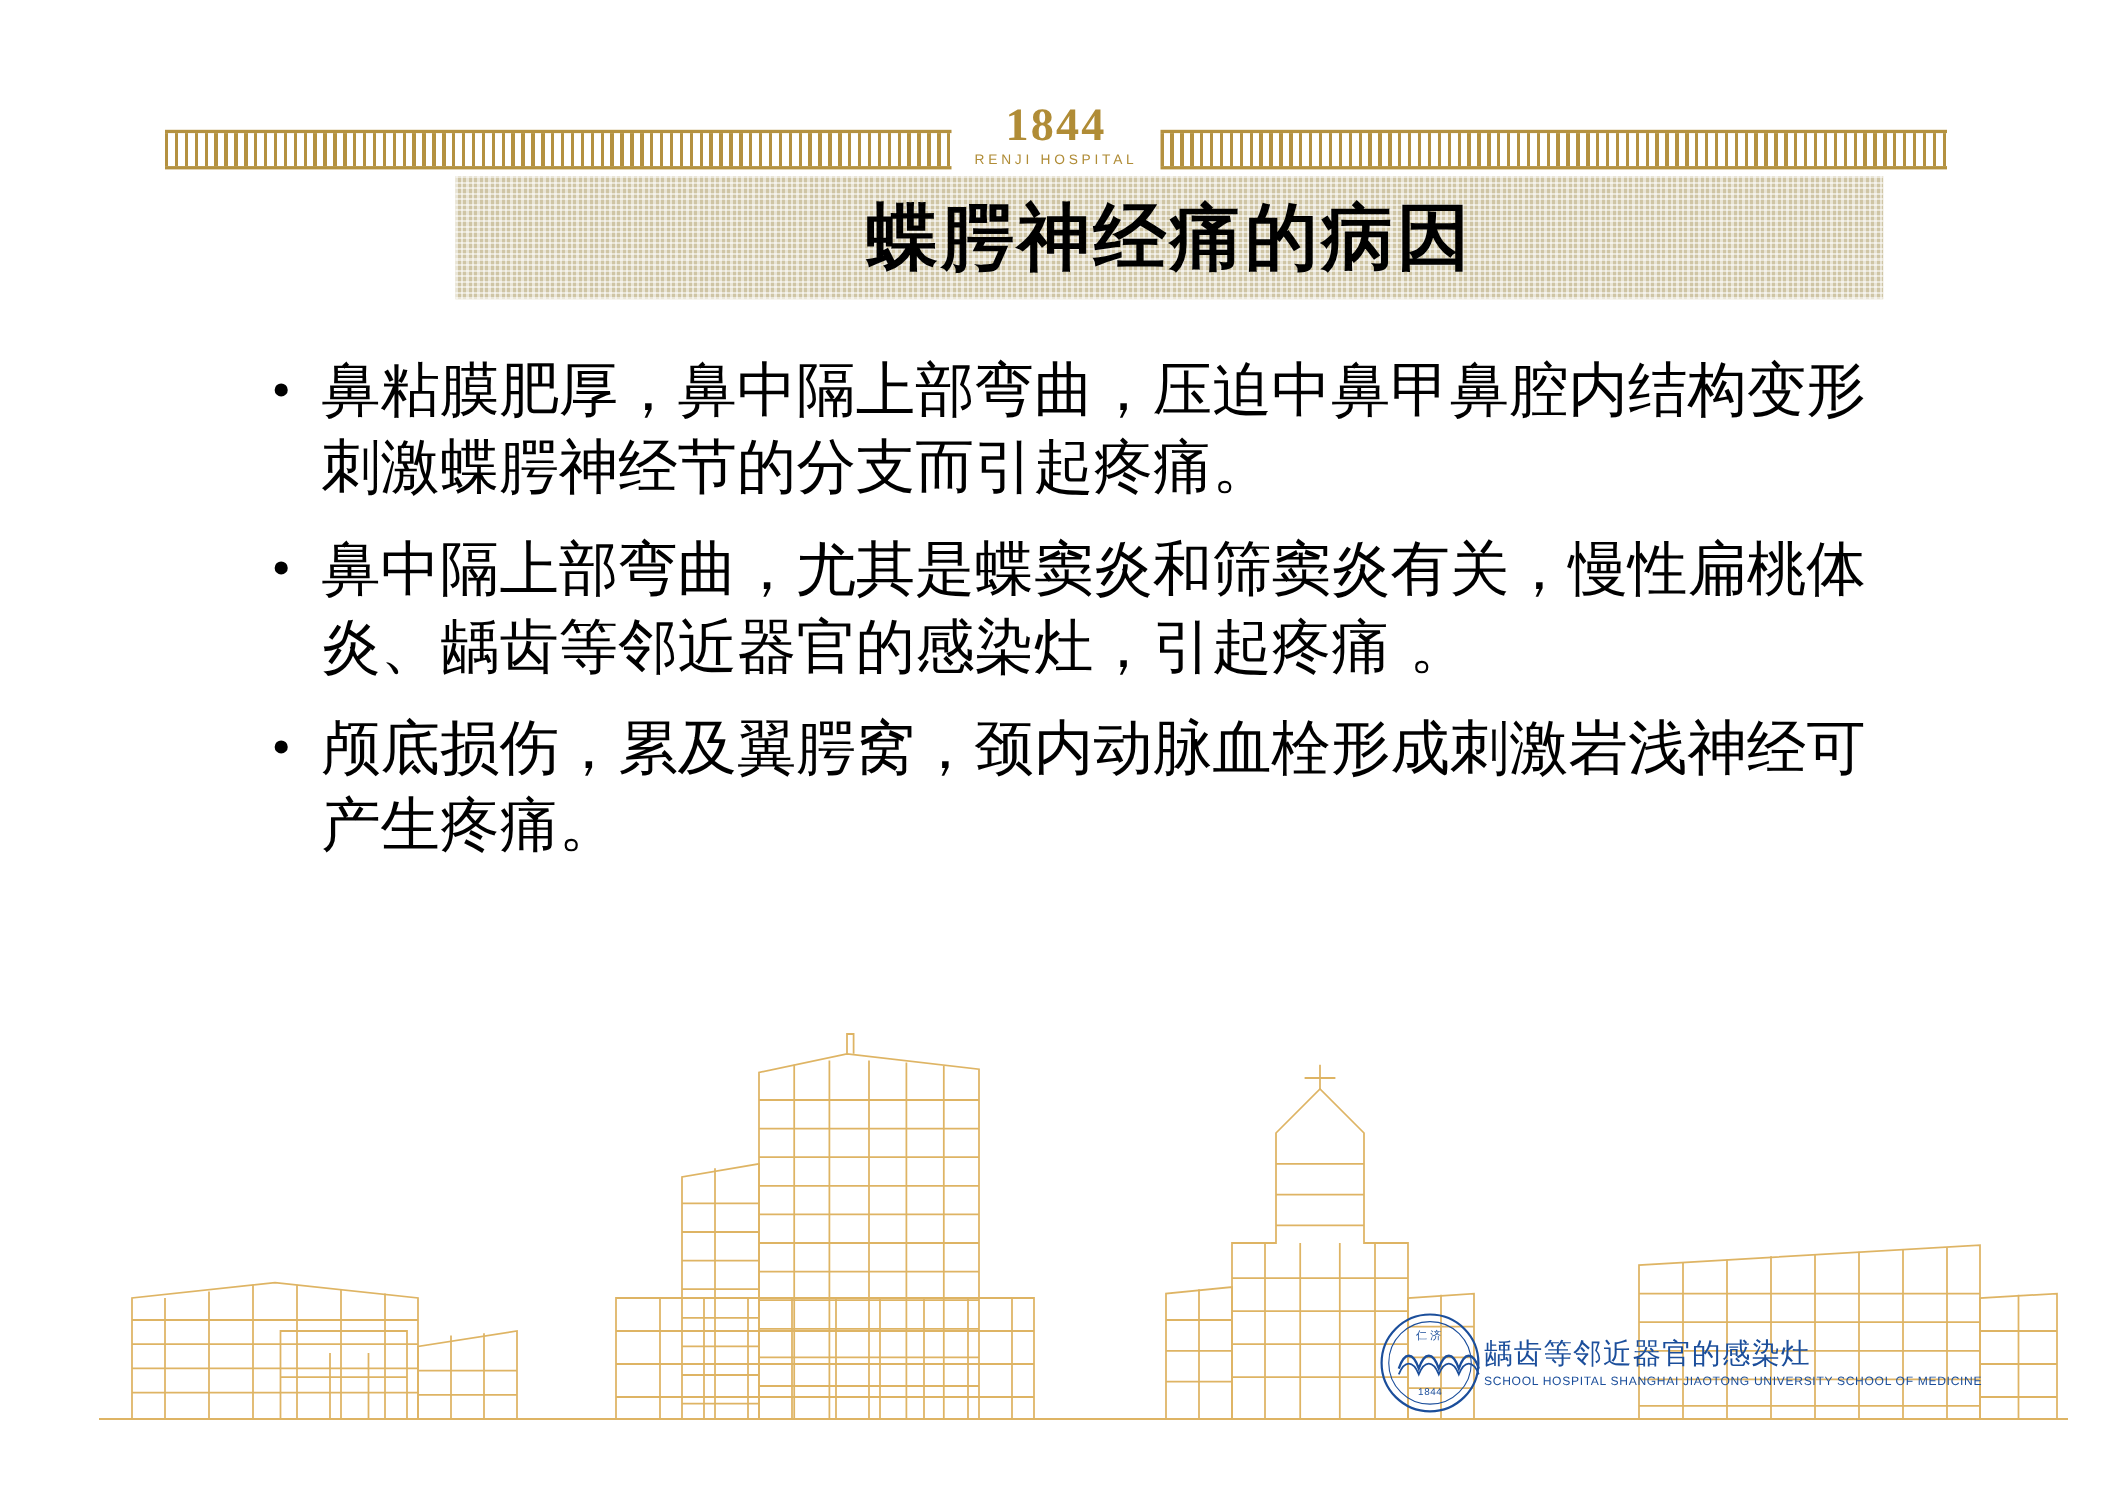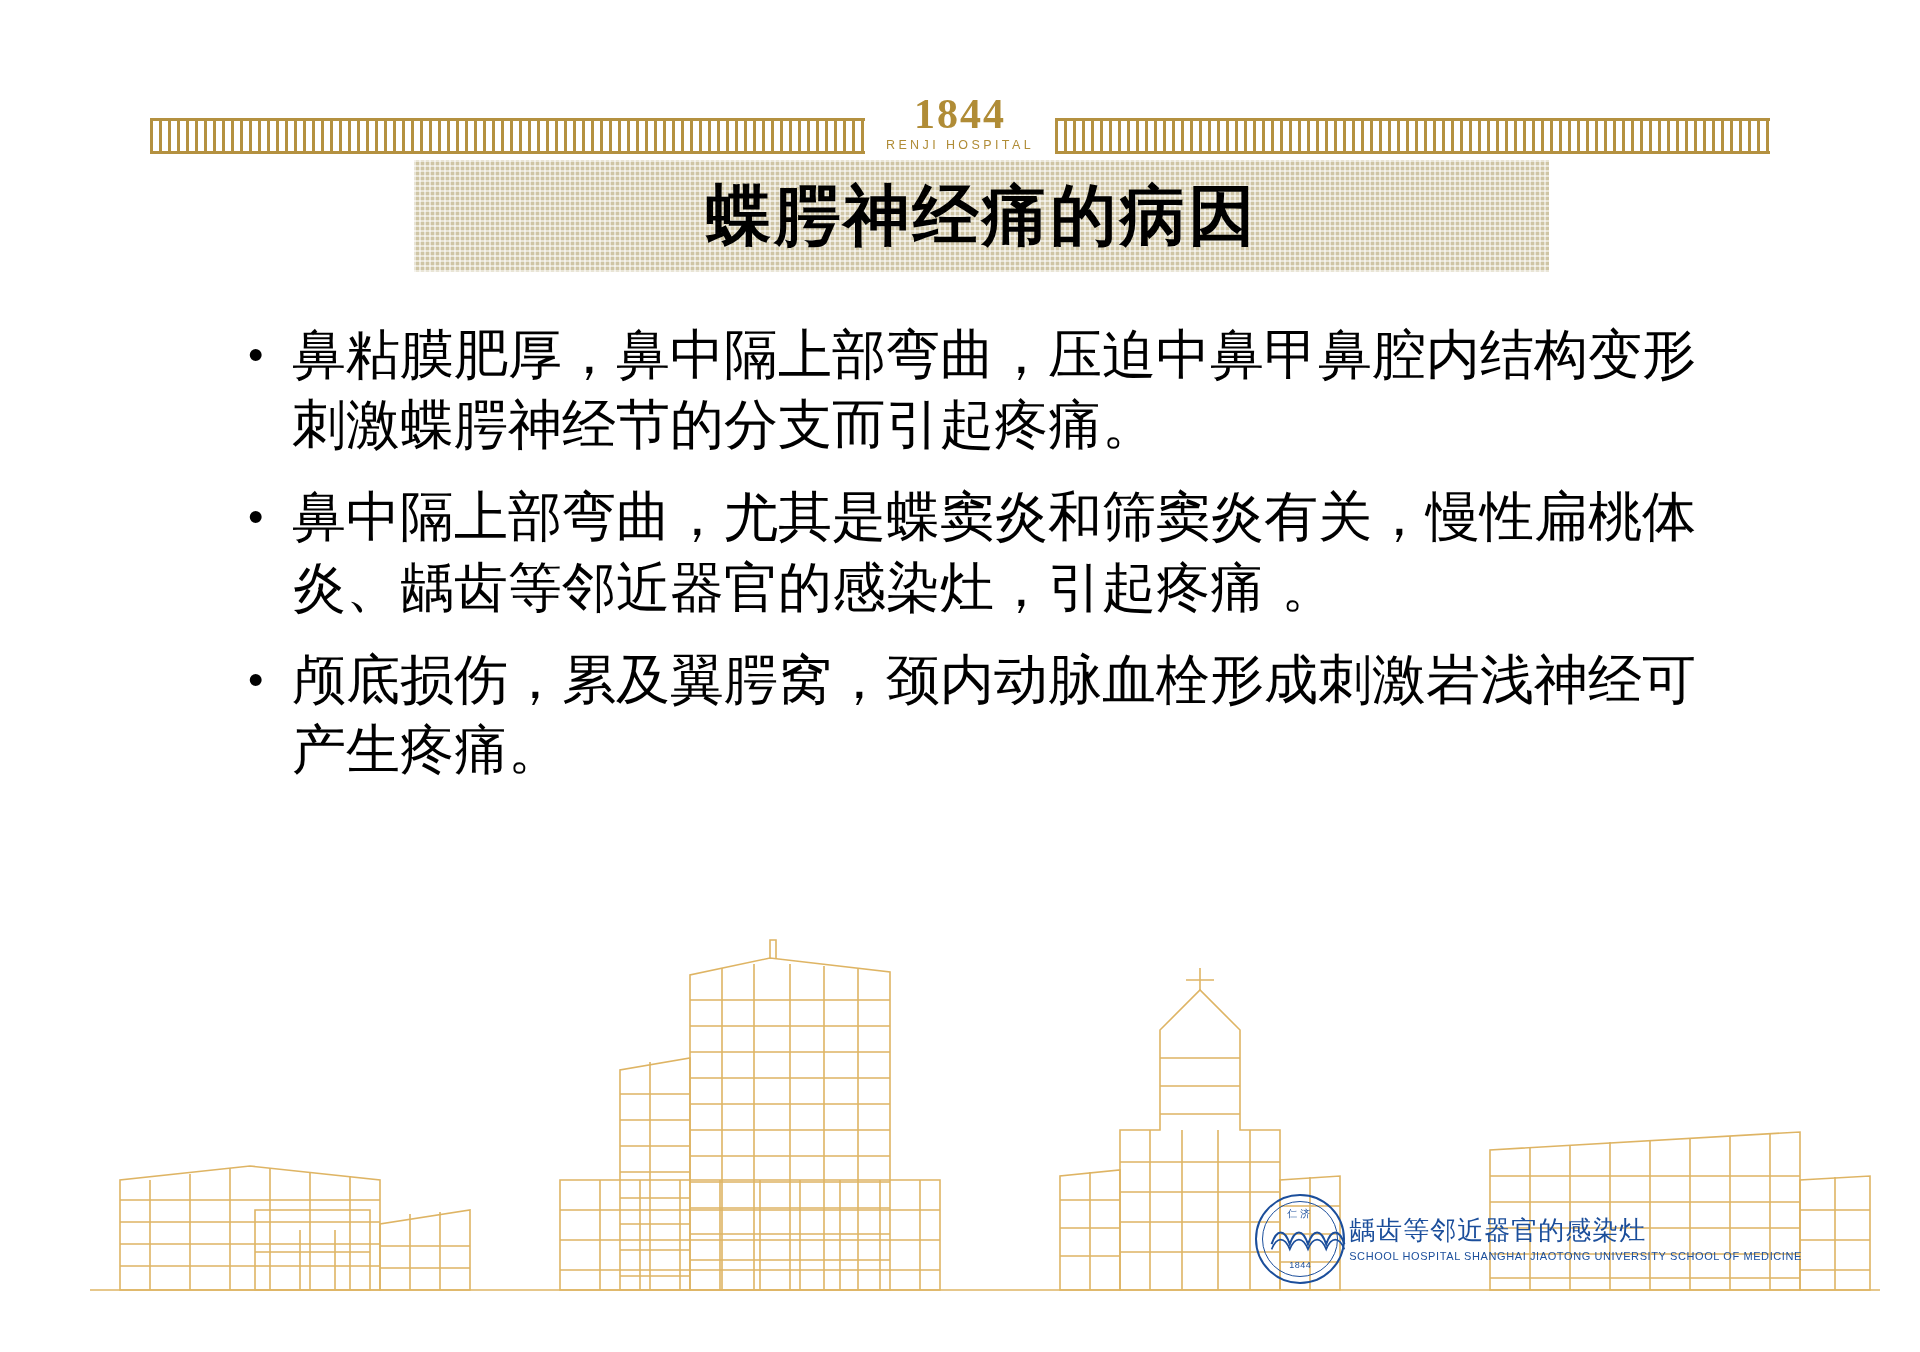--- a/index.html
+++ b/index.html
@@ -64,21 +64,21 @@
     letter-spacing: 3.4px;
     color: #b08c36;
     margin-top: 3px;
   }
 
   
   .title-box {
     position: absolute;
     left: 414px;
     top: 160px;
-    width: 1135px;
+    width: 1298px;
     height: 112px;
     display: flex;
     align-items: center;
     justify-content: center;
     background-color: #cfc5a5;
     background-image:
       repeating-linear-gradient(0deg, rgba(255,255,255,.55) 0 2px, rgba(255,255,255,0) 2px 5px),
       repeating-linear-gradient(90deg, rgba(255,255,255,.55) 0 2px, rgba(255,255,255,0) 2px 5px);
   }
   .title-text {

